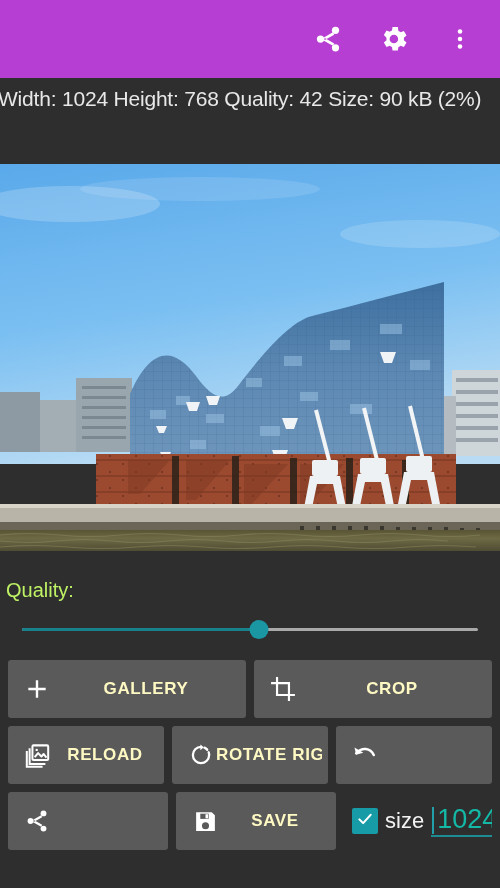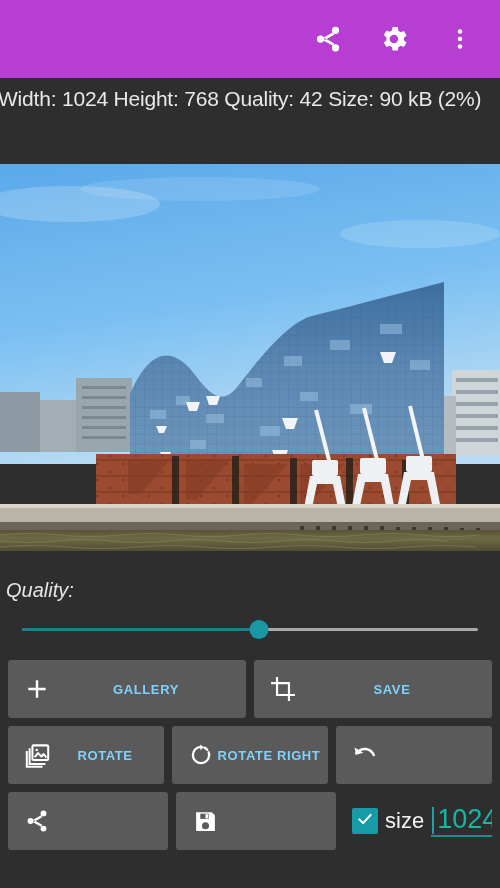--- a/index.html
+++ b/index.html
@@ -32,42 +32,42 @@
   }
   .gap-dark { background: #2e2e2e; flex: 0 0 44px; }
 
   
   .photo-wrap { flex: 0 0 387px; width: 500px; height: 387px; position: relative; overflow: hidden; background: #2e2e2e; }
   .photo { position: absolute; inset: 0; }
   .photo svg { display: block; width: 100%; height: 100%; }
 
   
   .controls { flex: 1 1 auto; display: flex; flex-direction: column; padding: 0 0 0 0; }
-  .quality-label { color: #e5e5e5; font-size: 20px; padding: 28px 0 0 6px; font-style: italic; }
+  .quality-label { color: #bef264; font-size: 20px; padding: 28px 0 0 6px; }
 
   .slider-row { padding: 10px 22px 0 22px; height: 44px; display: flex; align-items: center; }
   .slider { position: relative; width: 100%; height: 20px; display: flex; align-items: center; cursor: pointer; }
   .slider-track { position: absolute; left: 0; right: 0; height: 3px; background: #a9a9a9; border-radius: 2px; }
   .slider-fill { position: absolute; left: 0; height: 3px; background: #18828c; border-radius: 2px; }
   .slider-thumb {
     position: absolute; width: 19px; height: 19px; border-radius: 50%;
     background: #1a97a2; transform: translateX(-50%); cursor: pointer;
   }
 
   .btn-grid { display: flex; flex-direction: column; gap: 8px; padding: 14px 8px 6px 8px; }
   .btn-row { display: flex; gap: 8px; }
   .btn {
     flex: 1 1 0; height: 58px; background: #5a5a5a; border: none; border-radius: 3px;
     display: flex; align-items: center; cursor: pointer; padding: 0 6px 0 14px; color: #fff;
     min-width: 0;
   }
   .btn .bi { width: 30px; height: 30px; flex: 0 0 30px; display: flex; align-items: center; justify-content: center; }
   .btn .bl {
-    flex: 1 1 auto; text-align: center; font-size: 13px; font-weight: bold;
-    letter-spacing: 0.6px; color: #7dd3fc; white-space: nowrap; overflow: hidden;
+    flex: 1 1 auto; text-align: center; font-size: 17px; font-weight: bold;
+    letter-spacing: 0.6px; color: #fef9c3; white-space: nowrap; overflow: hidden;
   }
 
   
   .size-cell {
     flex: 1 1 0; height: 58px; display: flex; align-items: center; gap: 7px;
     padding-left: 8px; min-width: 0;
   }
   .checkbox {
     width: 26px; height: 26px; flex: 0 0 26px; background: #179ba6; border-radius: 2px;
     display: flex; align-items: center; justify-content: center; cursor: pointer;
@@ -300,36 +300,36 @@
         </button>
 
 
         <button class="btn">
           <span class="bi">
             <svg width="26" height="26" viewBox="0 0 24 24" fill="none" stroke="#fff" stroke-width="2" stroke-linecap="square">
               <path d="M6.5 2v15.5H22"></path>
                 <path d="M2 6.5h15.5V22"></path>
             </svg>
           </span>
-          <span class="bl">SAVE</span>
+          <span class="bl">CROP</span>
         </button>
       </div>
 
       <div class="btn-row">
         <button class="btn">
           <span class="bi">
             <svg width="27" height="27" viewBox="0 0 24 24" fill="none" stroke="#fff" stroke-width="1.8">
               <rect x="7.5" y="3" width="14" height="13" rx="1"></rect>
               <path d="M5 5.5v14h14"></path>
               <path d="M2.5 8v14h14"></path>
               <path d="M9.5 13.5l3-3.6 3 3 2-2.2 2.5 3.1" stroke-linejoin="round"></path>
               <circle cx="11.3" cy="7" r="1.1" fill="#fff" stroke="none"></circle>
             </svg>
           </span>
-          <span class="bl">ROTATE</span>
+          <span class="bl">RELOAD</span>
         </button>
 
         <button class="btn">
           <span class="bi">
             <svg width="26" height="26" viewBox="0 0 24 24" fill="none" stroke="#fff" stroke-width="2.1" stroke-linecap="round">
               <path d="M12 4.5a7.5 7.5 0 00-7.5 7.5 7.5 7.5 0 007.5 7.5 7.5 7.5 0 007.5-7.5"></path>
               <path d="M19.5 12a7.5 7.5 0 00-2.2-5.3" stroke-dasharray="2.6 2.6"></path>
               <path d="M17.3 6.7a7.5 7.5 0 00-2.6-1.7" stroke-dasharray="2.6 2.6"></path>
               <path d="M11.4 2.2L14.6 4.9l-3.2 2.7z" fill="#fff" stroke="none"></path>
             </svg>
@@ -361,20 +361,21 @@
 
         <button class="btn">
           <span class="bi">
             <svg width="25" height="25" viewBox="0 0 24 24" fill="#fff">
               <path d="M3 3h15l3 3v15H3z"></path>
               <rect x="7" y="4.5" width="8" height="5" fill="#5a5a5a"></rect>
               <rect x="12" y="5" width="2.4" height="4" fill="#fff"></rect>
               <circle cx="12" cy="16" r="3.4" fill="#5a5a5a"></circle>
             </svg>
           </span>
+          <span class="bl">SAVE</span>
         </button>
 
         <div class="size-cell">
           <div class="checkbox">
             <span>
               <svg width="18" height="18" viewBox="0 0 24 24" fill="none" stroke="#fff" stroke-width="2.8" stroke-linecap="round" stroke-linejoin="round">
                 <path d="M4.5 12.5l5 5 10-11"></path>
               </svg>
             </span>
           </div>

